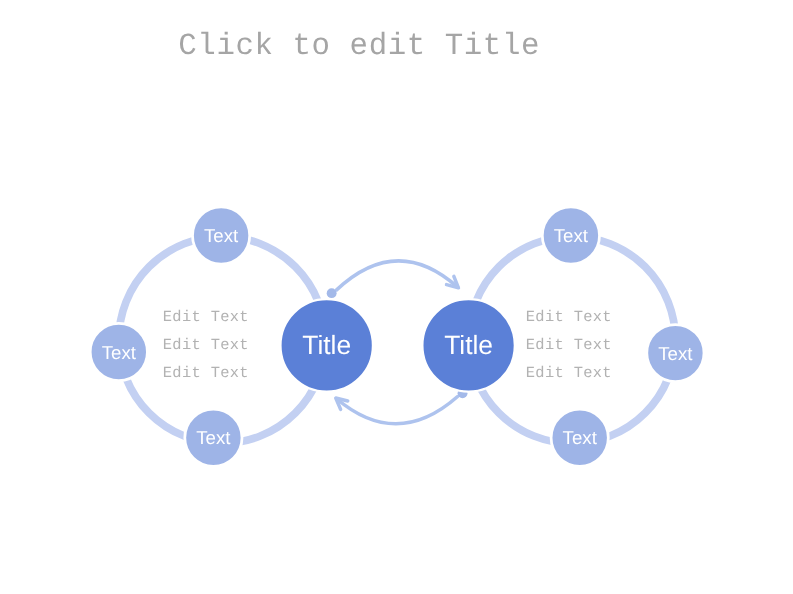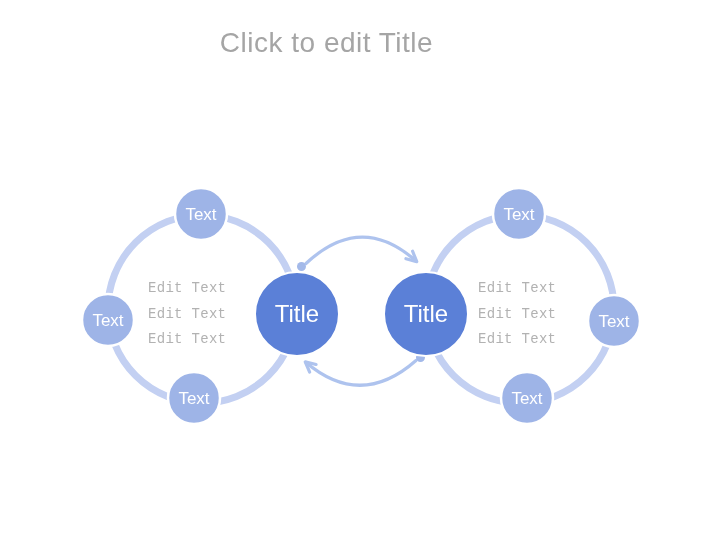--- a/index.html
+++ b/index.html
@@ -12,20 +12,21 @@
   }
   .slide-heading {
     position: absolute;
     top: 27px; left: 0;
     width: 653px;
     text-align: center;
     font-size: 28px;
     letter-spacing: 0.5px;
     color: #a5a5a5;
     cursor: text;
+    font-family: Liberation Mono, monospace;
   }
   svg.diagram {
     position: absolute;
     top: 0; left: 0;
   }
   .node-label {
     font-family: "Liberation Sans", sans-serif;
     font-size: 17px;
   }
   .title-label {

